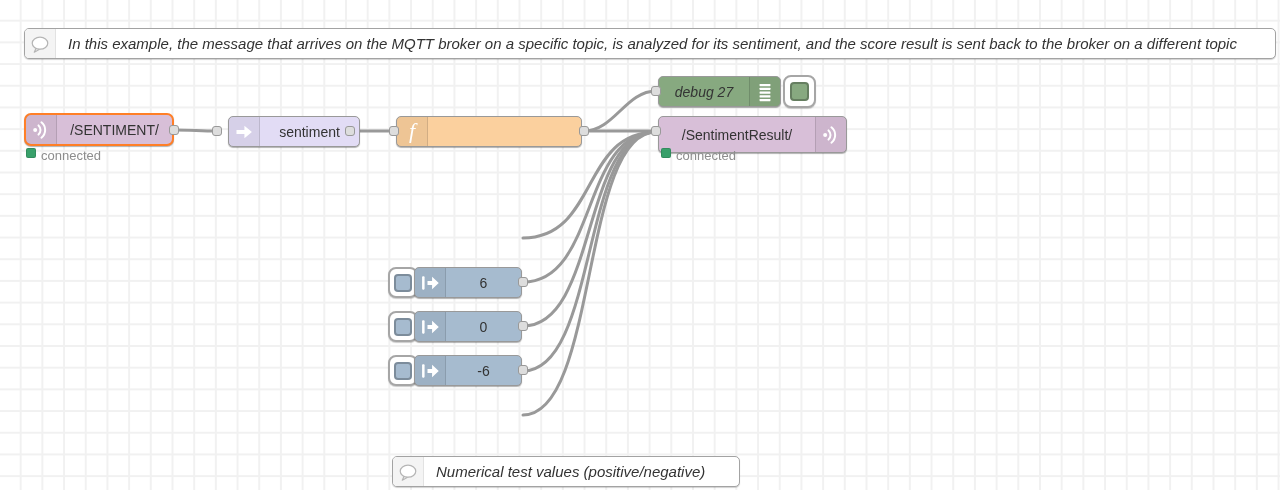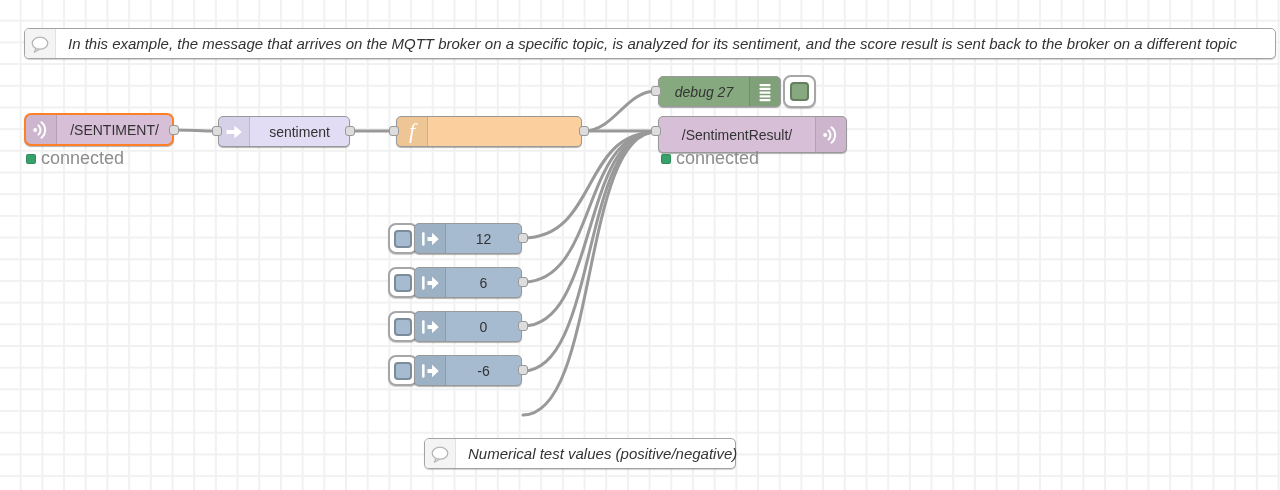--- a/index.html
+++ b/index.html
@@ -47,22 +47,22 @@
   .inject-body{background:#a6bbcf;}
   .comment{background:#ffffff;border:1px solid #a3a3a3;box-shadow:0 1px 1px rgba(0,0,0,0.18);}
   .comment .icon-region{background:#f4f4f4;border-right:1px solid #e2e2e2;border-radius:4px 0 0 4px;}
   .comment .node-label{justify-content:flex-start;padding-left:12px;font-size:15px;}
 
   .port{
     position:absolute;z-index:4;width:10px;height:10px;box-sizing:border-box;
     background:#ddd;border:1px solid #999;border-radius:3px;
   }
   .status{
-    position:absolute;z-index:3;display:flex;align-items:center;gap:5px;
-    font-size:18px;color:#8d8d8d;
+    position:absolute;z-index:3;display:flex;align-items:flex-start;gap:5px;
+    font-size:13px;color:#8d8d8d;
   }
   .status-dot{width:10px;height:10px;border-radius:2px;background:#38a06a;border:1px solid rgba(0,0,0,0.12);box-sizing:border-box;}
 
   .inject-wrap{position:absolute;z-index:3;width:145px;height:31px;}
   .inject-btn{
     position:absolute;left:0;top:0;width:30px;height:31px;box-sizing:border-box;
     border:2px solid #a6a6a6;border-radius:8px;background:#fff;
     display:flex;align-items:center;padding-left:4px;
     box-shadow:0 1px 1px rgba(0,0,0,0.2);
   }
@@ -117,21 +117,21 @@
       </svg>
     </div>
     <div class="node-label">/SENTIMENT/</div>
   </div>
   <div class="port" style="left:169px;top:125px;"></div>
   <div class="status" style="left:26px;top:148px;">
     <span class="status-dot"></span>
     <span>connected</span>
   </div>
 
-  <div class="node sentiment" style="left:218px;top:116px;width:132px;height:31px;">
+  <div class="node sentiment" style="left:228px;top:116px;width:132px;height:31px;">
     <div class="icon-region icon-left">
       <svg width="20" height="20" viewBox="0 0 24 24">
         <path d="M3 9.5 H12.5 V4.5 L21.5 12 L12.5 19.5 V14.5 H3 Z" fill="#fff"></path>
       </svg>
     </div>
     <div class="node-label">sentiment</div>
   </div>
   <div class="port" style="left:212px;top:126px;"></div>
   <div class="port" style="left:345px;top:126px;"></div>
 
@@ -169,86 +169,71 @@
         <path d="M12.5 2.8 A11.7 11.7 0 0 1 12.5 21.2" stroke="#fff" stroke-width="2.4" fill="none" stroke-linecap="round"></path>
       </svg>
     </div>
   </div>
   <div class="port" style="left:651px;top:126px;"></div>
   <div class="status" style="left:661px;top:148px;">
     <span class="status-dot"></span>
     <span>connected</span>
   </div>
 
-  <div class="inject-wrap" style="left:388px;top:223px;">
+
+  <div class="inject-wrap" style="left:388px;top:267px;">
     <div class="inject-btn">
         <div class="inject-btn-sq"></div>
       </div>
     <div class="node inject-body">
       <div class="icon-region icon-left">
         <svg width="20" height="20" viewBox="0 0 24 24">
             <rect x="2.5" y="4" width="3" height="16" rx="1" fill="#fff"></rect>
             <path d="M9 9.5 H14.5 V4.5 L22.5 12 L14.5 19.5 V14.5 H9 Z" fill="#fff"></path>
           </svg>
       </div>
-      <div class="node-label">12</div>
+      <div class="node-label">6</div>
     </div>
     <div class="port" style="left:130px;top:10px;"></div>
   </div>
 
-  <div class="inject-wrap" style="left:388px;top:267px;">
+  <div class="inject-wrap" style="left:388px;top:311px;">
     <div class="inject-btn">
         <div class="inject-btn-sq"></div>
       </div>
     <div class="node inject-body">
       <div class="icon-region icon-left">
         <svg width="20" height="20" viewBox="0 0 24 24">
             <rect x="2.5" y="4" width="3" height="16" rx="1" fill="#fff"></rect>
             <path d="M9 9.5 H14.5 V4.5 L22.5 12 L14.5 19.5 V14.5 H9 Z" fill="#fff"></path>
           </svg>
       </div>
-      <div class="node-label">6</div>
+      <div class="node-label">0</div>
     </div>
     <div class="port" style="left:130px;top:10px;"></div>
   </div>
 
-  <div class="inject-wrap" style="left:388px;top:311px;">
+  <div class="inject-wrap" style="left:388px;top:355px;">
     <div class="inject-btn">
         <div class="inject-btn-sq"></div>
       </div>
     <div class="node inject-body">
       <div class="icon-region icon-left">
         <svg width="20" height="20" viewBox="0 0 24 24">
             <rect x="2.5" y="4" width="3" height="16" rx="1" fill="#fff"></rect>
             <path d="M9 9.5 H14.5 V4.5 L22.5 12 L14.5 19.5 V14.5 H9 Z" fill="#fff"></path>
           </svg>
       </div>
-      <div class="node-label">0</div>
+      <div class="node-label">-6</div>
     </div>
     <div class="port" style="left:130px;top:10px;"></div>
   </div>
 
-  <div class="inject-wrap" style="left:388px;top:355px;">
-    <div class="inject-btn">
-        <div class="inject-btn-sq"></div>
-      </div>
-    <div class="node inject-body">
-      <div class="icon-region icon-left">
-        <svg width="20" height="20" viewBox="0 0 24 24">
-            <rect x="2.5" y="4" width="3" height="16" rx="1" fill="#fff"></rect>
-            <path d="M9 9.5 H14.5 V4.5 L22.5 12 L14.5 19.5 V14.5 H9 Z" fill="#fff"></path>
-          </svg>
-      </div>
-      <div class="node-label">-6</div>
-    </div>
-    <div class="port" style="left:130px;top:10px;"></div>
-  </div>
-
-
-  <div class="node comment" style="left:392px;top:438px;width:312px;height:31px;margin-left:32px;">
+
+  <div class="node comment" style="left:392px;top:456px;width:348px;height:31px;">
     <div class="icon-region">
       <svg width="20" height="18" viewBox="0 0 24 22">
         <path d="M7.5 15.5 L5 21 L12 17.2 Z" fill="#fff" stroke="#b5b5b5" stroke-width="1.5" stroke-linejoin="round"></path>
         <ellipse cx="12" cy="10" rx="9.5" ry="7.4" fill="#fff" stroke="#b5b5b5" stroke-width="1.5"></ellipse>
       </svg>
     </div>
     <div class="node-label italic">Numerical test values (positive/negative)</div>
   </div>
 
 </div>

